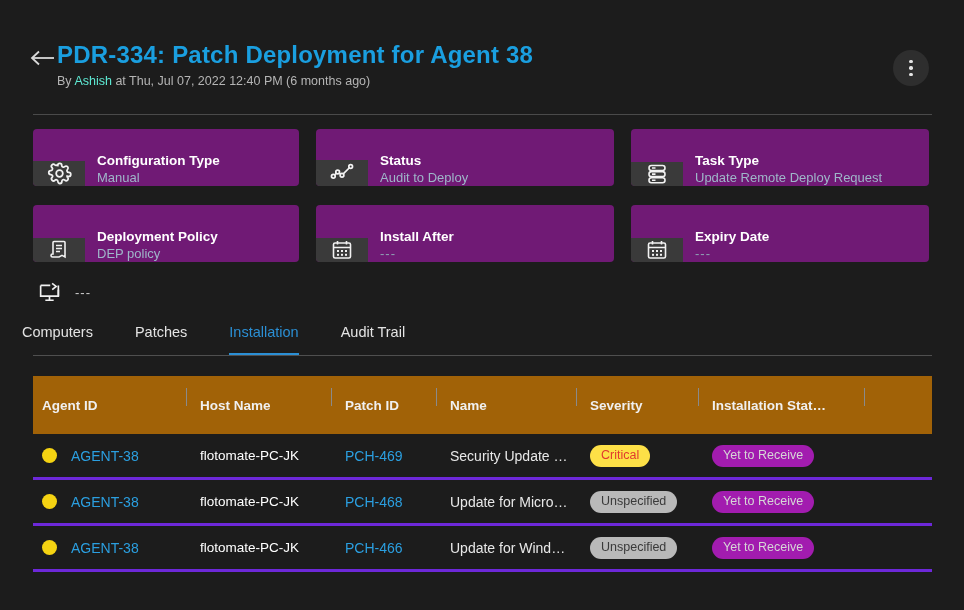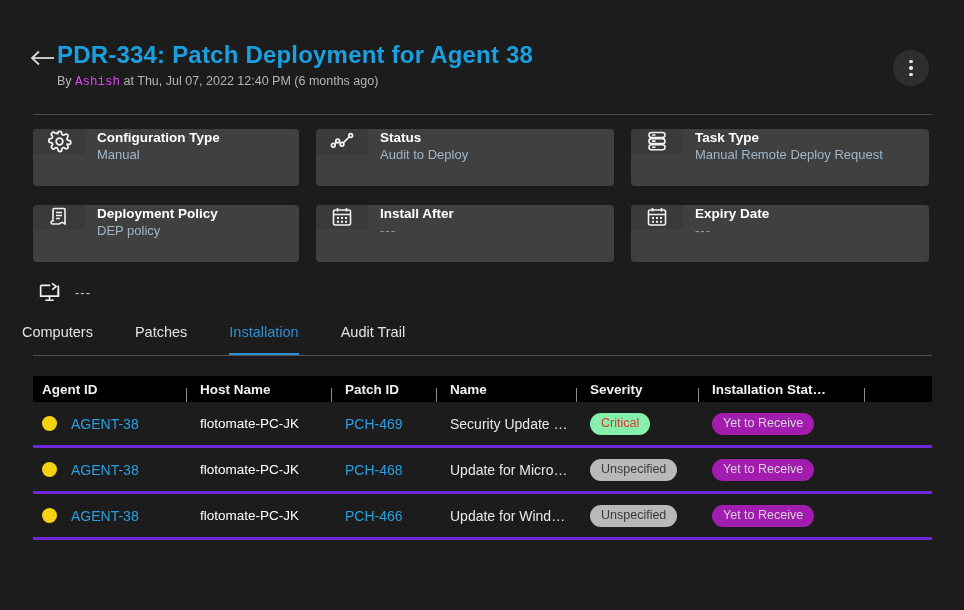--- a/index.html
+++ b/index.html
@@ -23,40 +23,40 @@
   .title-block { position: absolute; left: 57px; top: 28px; }
   .page-title {
     font-size: 24px; font-weight: bold; color: #1a9fe0;
     letter-spacing: 0.2px; line-height: 30px; white-space: nowrap;
     cursor: pointer;
   }
   .subtitle {
     margin-top: 3px;
     font-size: 12.5px; color: #b5b5b5; line-height: 16px; white-space: nowrap;
   }
-  .subtitle .author { color: #d946ef; cursor: pointer; font-family: Liberation Mono, monospace; }
+  .subtitle .author { color: #5eead4; cursor: pointer; }
   .kebab {
     position: absolute; left: 893px; top: 38px;
     width: 36px; height: 36px; border-radius: 50%;
     background: #2e2e2e; cursor: pointer;
     display: flex; flex-direction: column; align-items: center; justify-content: center;
     gap: 3px;
   }
   .kebab i { width: 3.5px; height: 3.5px; border-radius: 50%; background: #e6e6e6; display: block; }
   .header-rule {
     position: absolute; left: 33px; top: 102px; width: 899px; height: 1px;
     background: #4a4a4a;
   }
 
   
   .cards { position: absolute; left: 33px; top: 129px; width: 899px; }
   .card-row { display: flex; gap: 17px; margin-bottom: 19px; }
   .card {
-    display: flex; align-items: flex-start;
-    background: #404040; border-radius: 4px;
+    display: flex; align-items: flex-end;
+    background: #701a75; border-radius: 4px;
     height: 57px; overflow: hidden;
   }
   .card.w1 { width: 266px; }
   .card.w2 { width: 298px; }
   .card-icon {
     width: 52px; min-width: 52px; background: #3a3a3a;
     display: flex; align-items: center; justify-content: center;
     color: #f2f2f2;
   }
   .card-icon svg { display: block; }
@@ -94,22 +94,22 @@
   }
   .tab.active { color: #2b8fd4; border-bottom-color: #2b8fd4; }
   .tabs-rule {
     position: absolute; left: 33px; top: 355px; width: 899px; height: 1px;
     background: #4f4f4f;
   }
 
   
   .table { position: absolute; left: 33px; top: 376px; width: 899px; }
   .thead {
-    display: flex; align-items: flex-end; height: 26px;
-    background: #000000; padding-left: 9px;
+    display: flex; align-items: flex-end; height: 58px;
+    background: #a16207; padding-left: 9px;
   }
   .th {
     font-size: 13.5px; font-weight: bold; color: #f0f0f0;
     position: relative; display: flex; align-items: center;
     height: 100%; white-space: nowrap; overflow: hidden;
   }
   .th .thlabel { overflow: hidden; text-overflow: ellipsis; white-space: nowrap; }
   .th::after {
     content: ""; position: absolute; right: 0; top: 12px;
     width: 1px; height: 18px; background: #8a8a8a;
@@ -140,21 +140,21 @@
   .status-dot {
     width: 15px; height: 15px; border-radius: 50%;
     background: #f5d312; margin-right: 14px; flex: none;
   }
   .link { color: #2b9fe0; cursor: pointer; }
   .host { color: #ffffff; font-size: 13.5px; }
   .badge {
     display: inline-block; border-radius: 11px; padding: 4px 11px 5px;
     font-size: 12.5px; line-height: 13px; white-space: nowrap;
   }
-  .badge.critical { background: #86efac; color: #e1392f; }
+  .badge.critical { background: #fde047; color: #e1392f; }
   .badge.unspecified { background: #b9b9b9; color: #3a3a3a; }
   .badge.pill { background: #a21caf; color: #d6d6d6; }
 </style>
 </head>
 <body>
 
 <div class="page">
 
   <div class="header">
     <div class="back-arrow">
@@ -217,21 +217,21 @@
             <rect x="4" y="3.5" width="16" height="5" rx="2.4"></rect>
             <rect x="4" y="9.6" width="16" height="5" rx="2.4"></rect>
             <rect x="4" y="15.7" width="16" height="5" rx="2.4"></rect>
             <line x1="7" y1="6" x2="10.5" y2="6"></line>
             <line x1="7" y1="12.1" x2="10.5" y2="12.1"></line>
             <line x1="7" y1="18.2" x2="10.5" y2="18.2"></line>
           </svg>
         </div>
         <div class="card-text">
           <div class="card-label">Task Type</div>
-          <div class="card-value">Manual Remote Deploy Request</div>
+          <div class="card-value">Update Remote Deploy Request</div>
         </div>
       </div>
 
     </div>
 
     <div class="card-row">
 
       <div class="card w1">
         <div class="card-icon">
           <svg width="24" height="24" viewBox="0 0 24 24" fill="none" stroke="currentColor" stroke-width="1.6">

